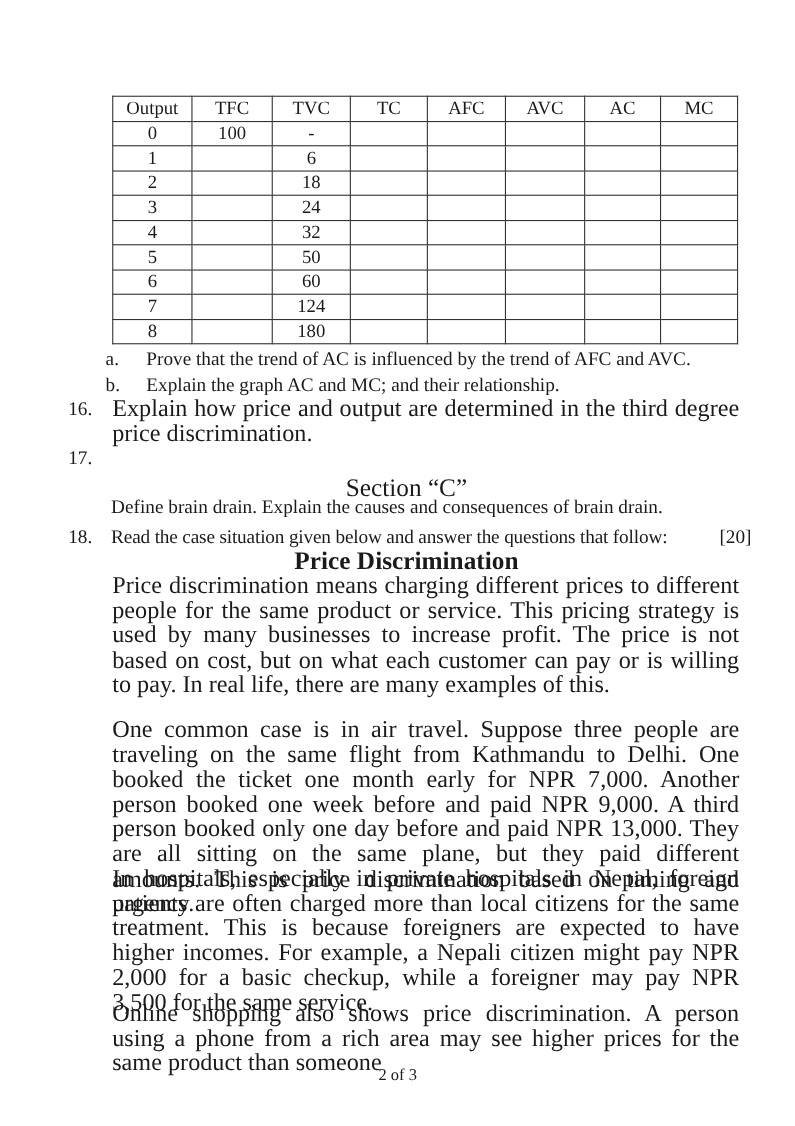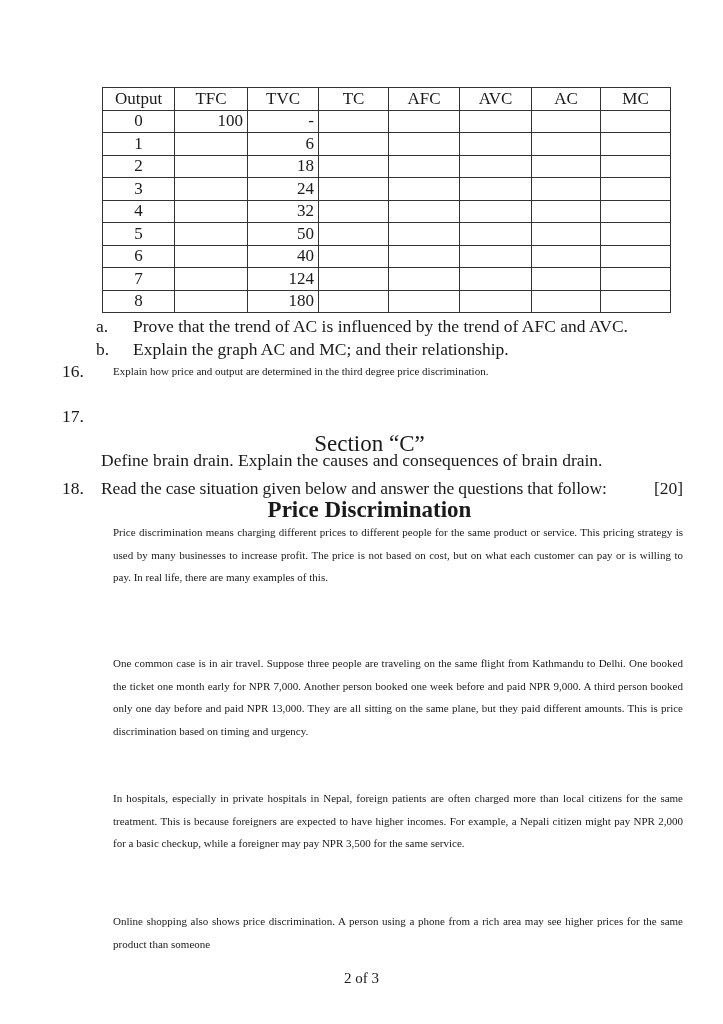--- a/index.html
+++ b/index.html
@@ -6,24 +6,24 @@
   body { width: 723px; height: 1024px; position: relative; overflow: hidden;
          font-family: "Liberation Serif", "DejaVu Serif", serif; color: #1a1a1a; }
   .page { position: absolute; left: 0; top: 0; width: 723px; height: 812px; }
 
   table.cost { position: absolute; left: 102px; top: 87px; width: 568px;
                border-collapse: collapse; table-layout: fixed; font-size: 17px; }
   table.cost th, table.cost td { border: 1.3px solid #333; height: 21.5px; padding: 0 4px;
                                  line-height: 20px; font-weight: normal; }
   table.cost th { text-align: center; }
   table.cost td.out { text-align: center; }
-  table.cost td.l { text-align: right; }
+  table.cost td.l { text-align: center; }
 
   .line { position: absolute; font-size: 17.5px; line-height: 22px; white-space: nowrap; }
-  .just { position: absolute; left: 113px; width: 570px; font-size: 11px; line-height: 22.6px;
+  .just { position: absolute; left: 102px; width: 570px; font-size: 22px; line-height: 22.6px;
           text-align: justify; }
   .just p { margin: 0; }
   .center { position: absolute; left: 0; width: 723px; text-align: center; font-size: 23px; line-height: 22px; }
   .bold { font-weight: bold; }
   .ital { }
   .num { position: absolute; font-size: 17.5px; line-height: 22px; }
   .footer { position: absolute; left: 0; width: 723px; top: 970px; text-align: center; font-size: 15px; }
 </style>
 </head>
 <body>
@@ -110,21 +110,21 @@
         <td class="l">50</td>
         <td></td>
         <td></td>
         <td></td>
         <td></td>
         <td></td>
       </tr>
       <tr>
         <td class="out">6</td>
         <td class="l"></td>
-        <td class="l">40</td>
+        <td class="l">60</td>
         <td></td>
         <td></td>
         <td></td>
         <td></td>
         <td></td>
       </tr>
       <tr>
         <td class="out">7</td>
         <td class="l"></td>
         <td class="l">124</td>

